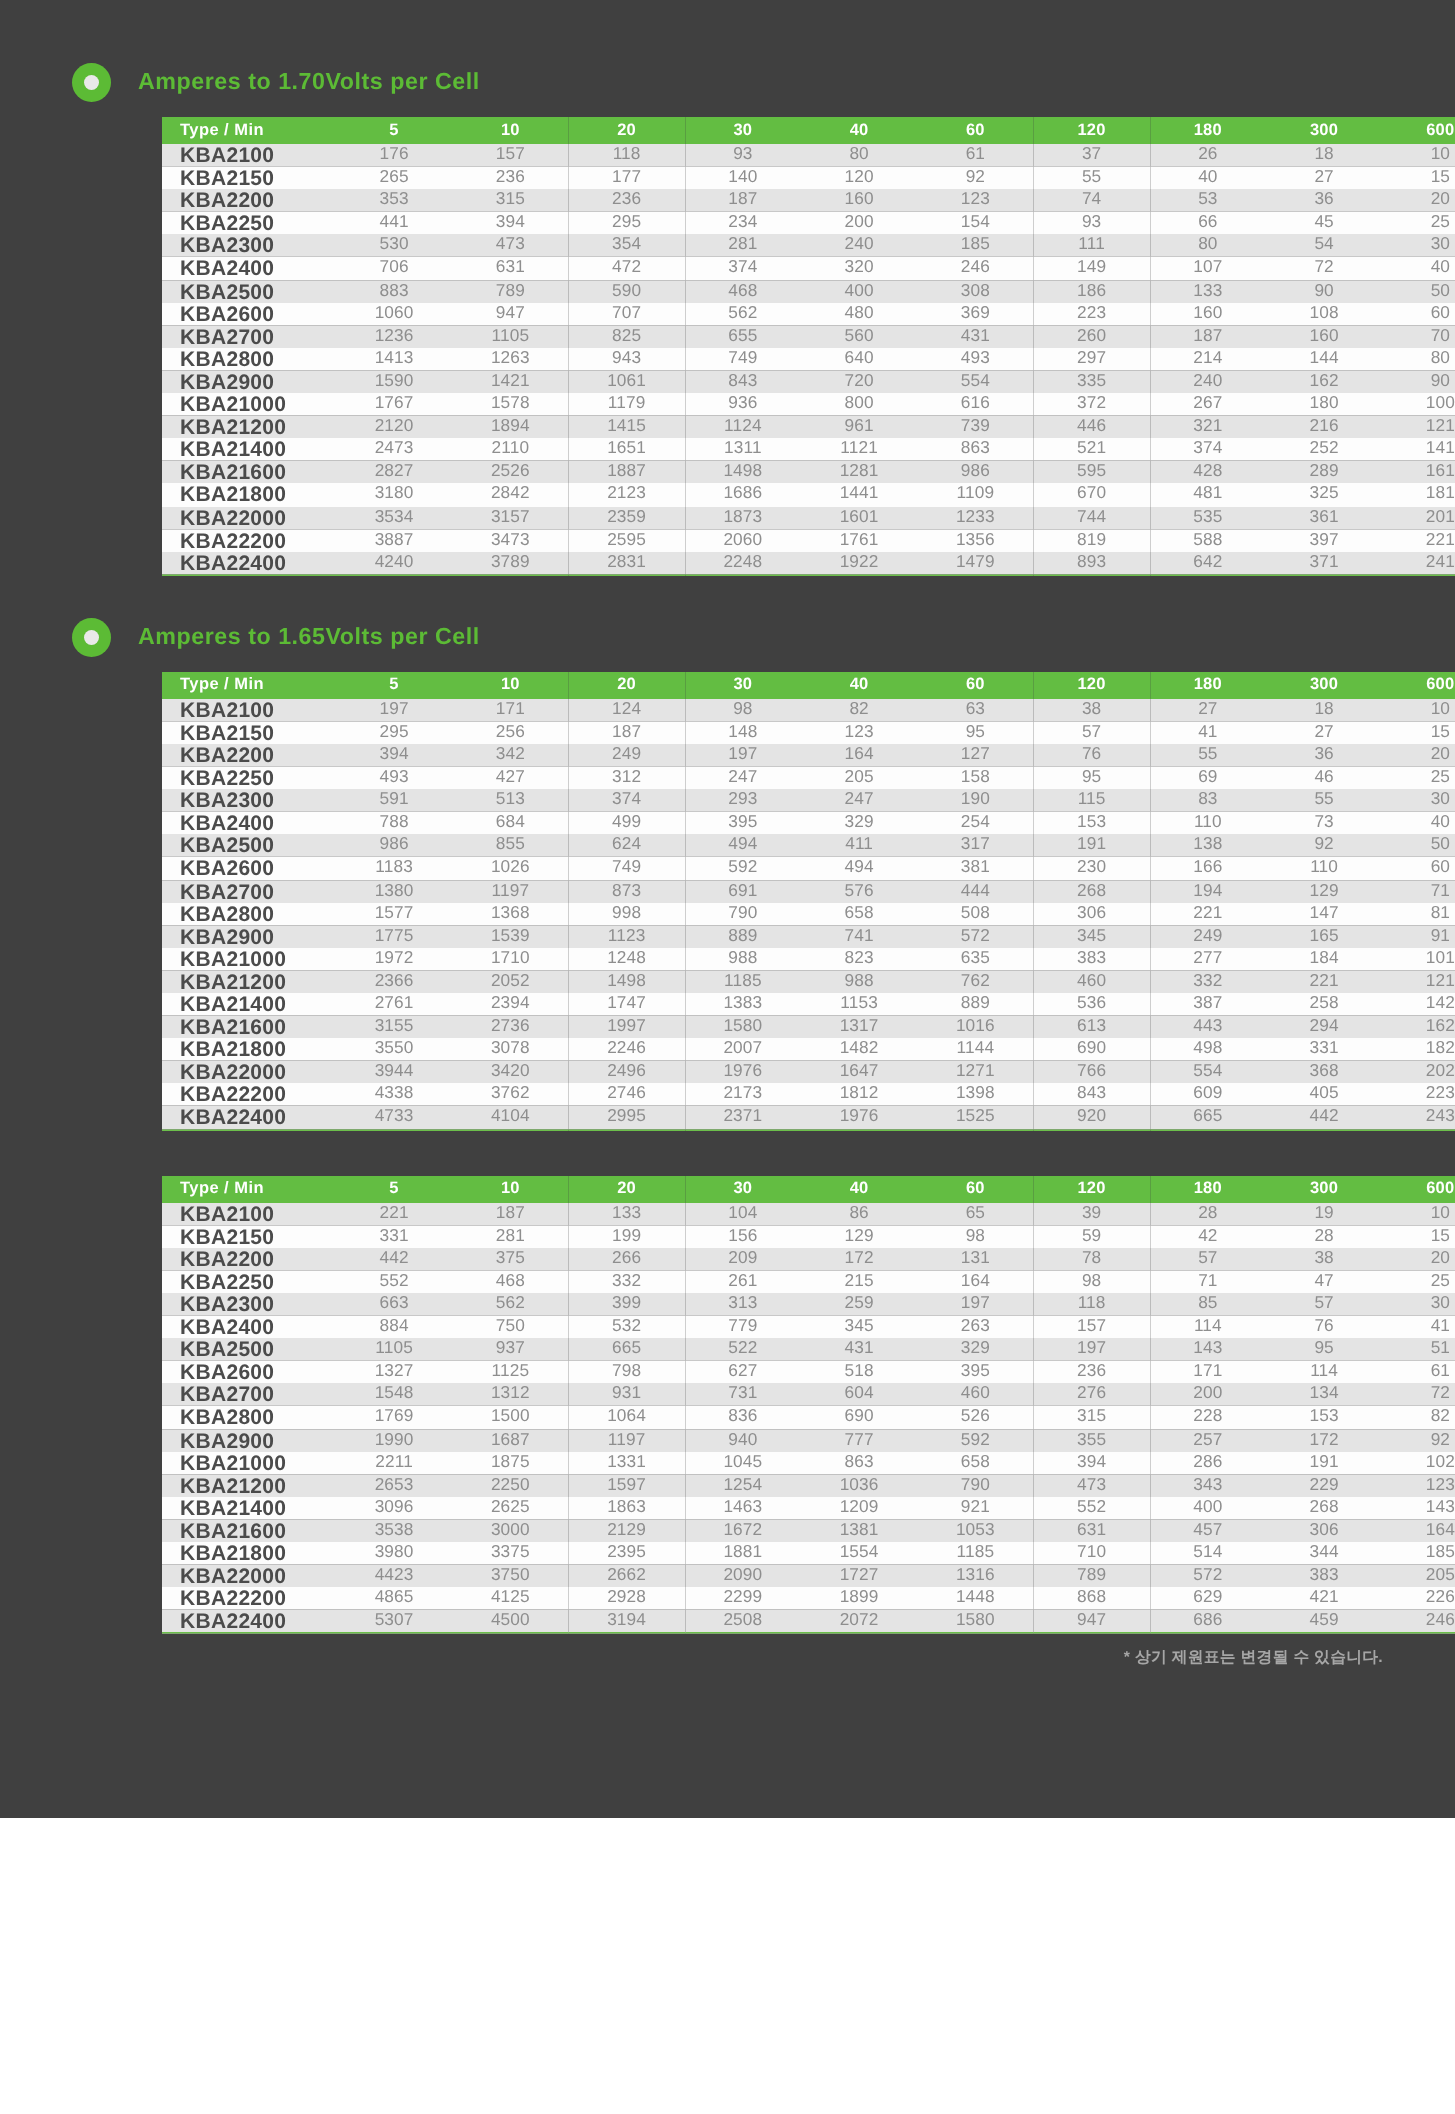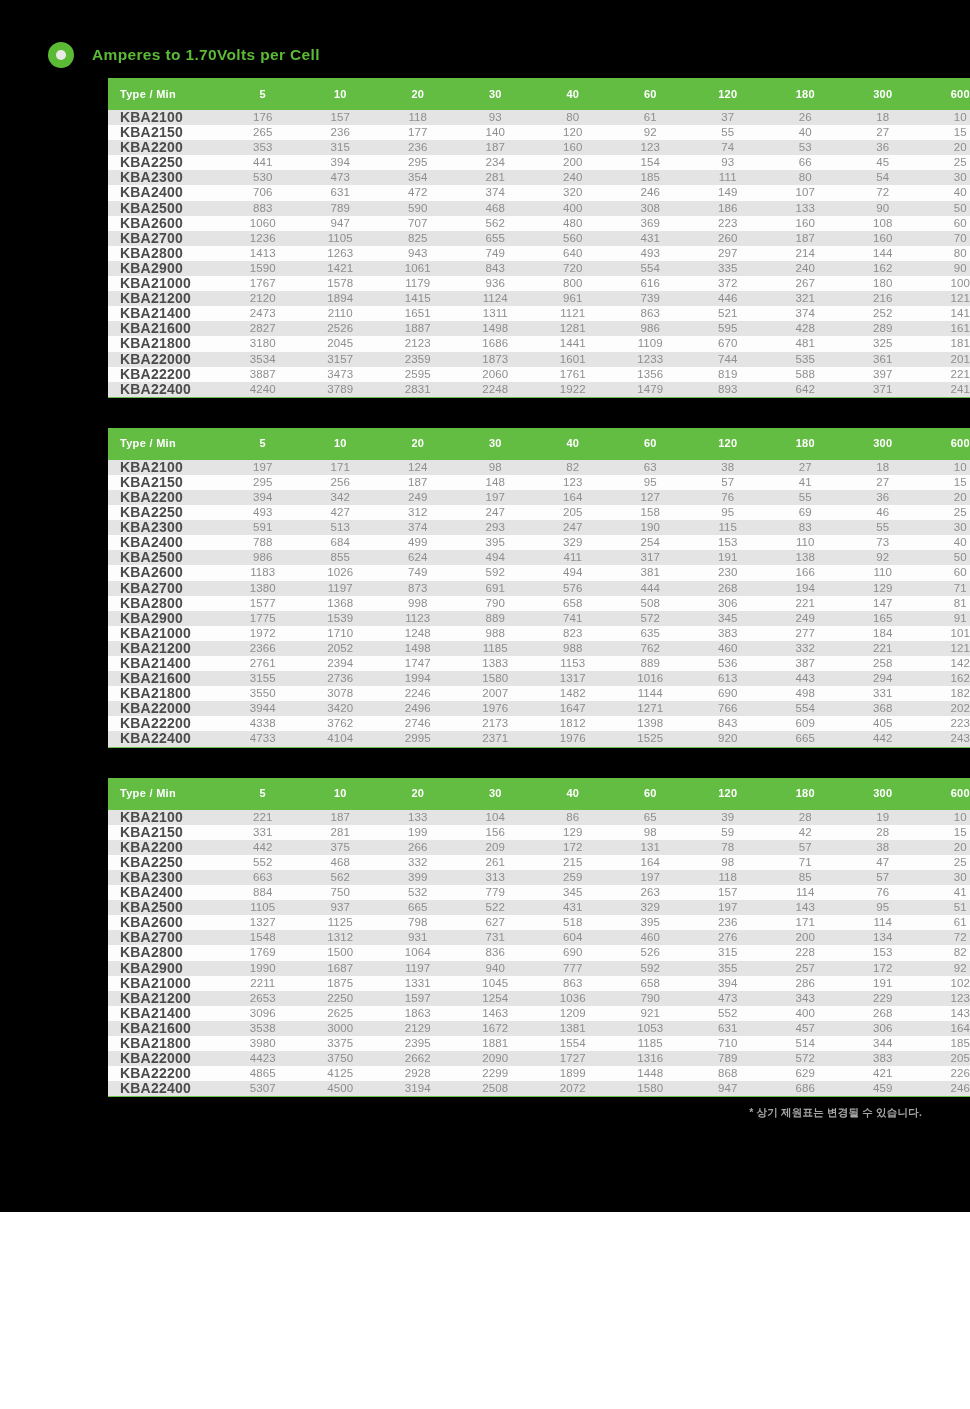--- a/index.html
+++ b/index.html
@@ -11,21 +11,21 @@
   body {
     font-family: "Liberation Sans", sans-serif;
     width: 970px;
     height: 1409px;
     overflow: hidden;
   }
   .page {
     position: relative;
     width: 970px;
     height: 1212px;
-    background: #000000;
+    background: #404040;
     padding: 0;
   }
   .section {
     position: relative;
   }
   .section-head {
     display: flex;
     align-items: center;
     height: 34px;
     padding-left: 48px;
@@ -62,21 +62,21 @@
   table.amps {
     border-collapse: collapse;
     width: 814px;
     table-layout: fixed;
   }
   table.amps thead th {
     background: #63bd42;
     color: #ffffff;
     font-size: 11px;
     font-weight: bold;
-    height: 32px;
+    height: 18px;
     line-height: 15px;
     padding: 0;
     text-align: center;
     letter-spacing: 0.2px;
   }
   table.amps thead th.typecol {
     text-align: left;
     padding-left: 12px;
     letter-spacing: 0.3px;
   }
@@ -352,21 +352,21 @@
                 <td>1281</td>
                 <td>986</td>
                 <td>595</td>
                 <td>428</td>
                 <td>289</td>
                 <td>161</td>
               </tr>
               <tr>
                 <td class="typecol">KBA21800</td>
                 <td>3180</td>
-                <td>2045</td>
+                <td>2842</td>
                 <td>2123</td>
                 <td>1686</td>
                 <td>1441</td>
                 <td>1109</td>
                 <td>670</td>
                 <td>481</td>
                 <td>325</td>
                 <td>181</td>
               </tr>
               <tr>
@@ -406,20 +406,26 @@
                 <td>893</td>
                 <td>642</td>
                 <td>371</td>
                 <td>241</td>
               </tr>
             </tbody>
           </table>
         </div>
       </div>
       <div class="section sec-2">
+        <div class="section-head">
+          <span class="bullet">
+            <span class="hole"></span>
+          </span>
+          <span class="section-title">Amperes to 1.65Volts per Cell</span>
+        </div>
         <div class="table-wrap">
           <table class="amps">
             <colgroup>
               <col class="c-type">
               <col class="c-num">
               <col class="c-num">
               <col class="c-num">
               <col class="c-num">
               <col class="c-num">
               <col class="c-num">
@@ -623,21 +629,21 @@
                 <td>889</td>
                 <td>536</td>
                 <td>387</td>
                 <td>258</td>
                 <td>142</td>
               </tr>
               <tr>
                 <td class="typecol">KBA21600</td>
                 <td>3155</td>
                 <td>2736</td>
-                <td>1994</td>
+                <td>1997</td>
                 <td>1580</td>
                 <td>1317</td>
                 <td>1016</td>
                 <td>613</td>
                 <td>443</td>
                 <td>294</td>
                 <td>162</td>
               </tr>
               <tr>
                 <td class="typecol">KBA21800</td>

